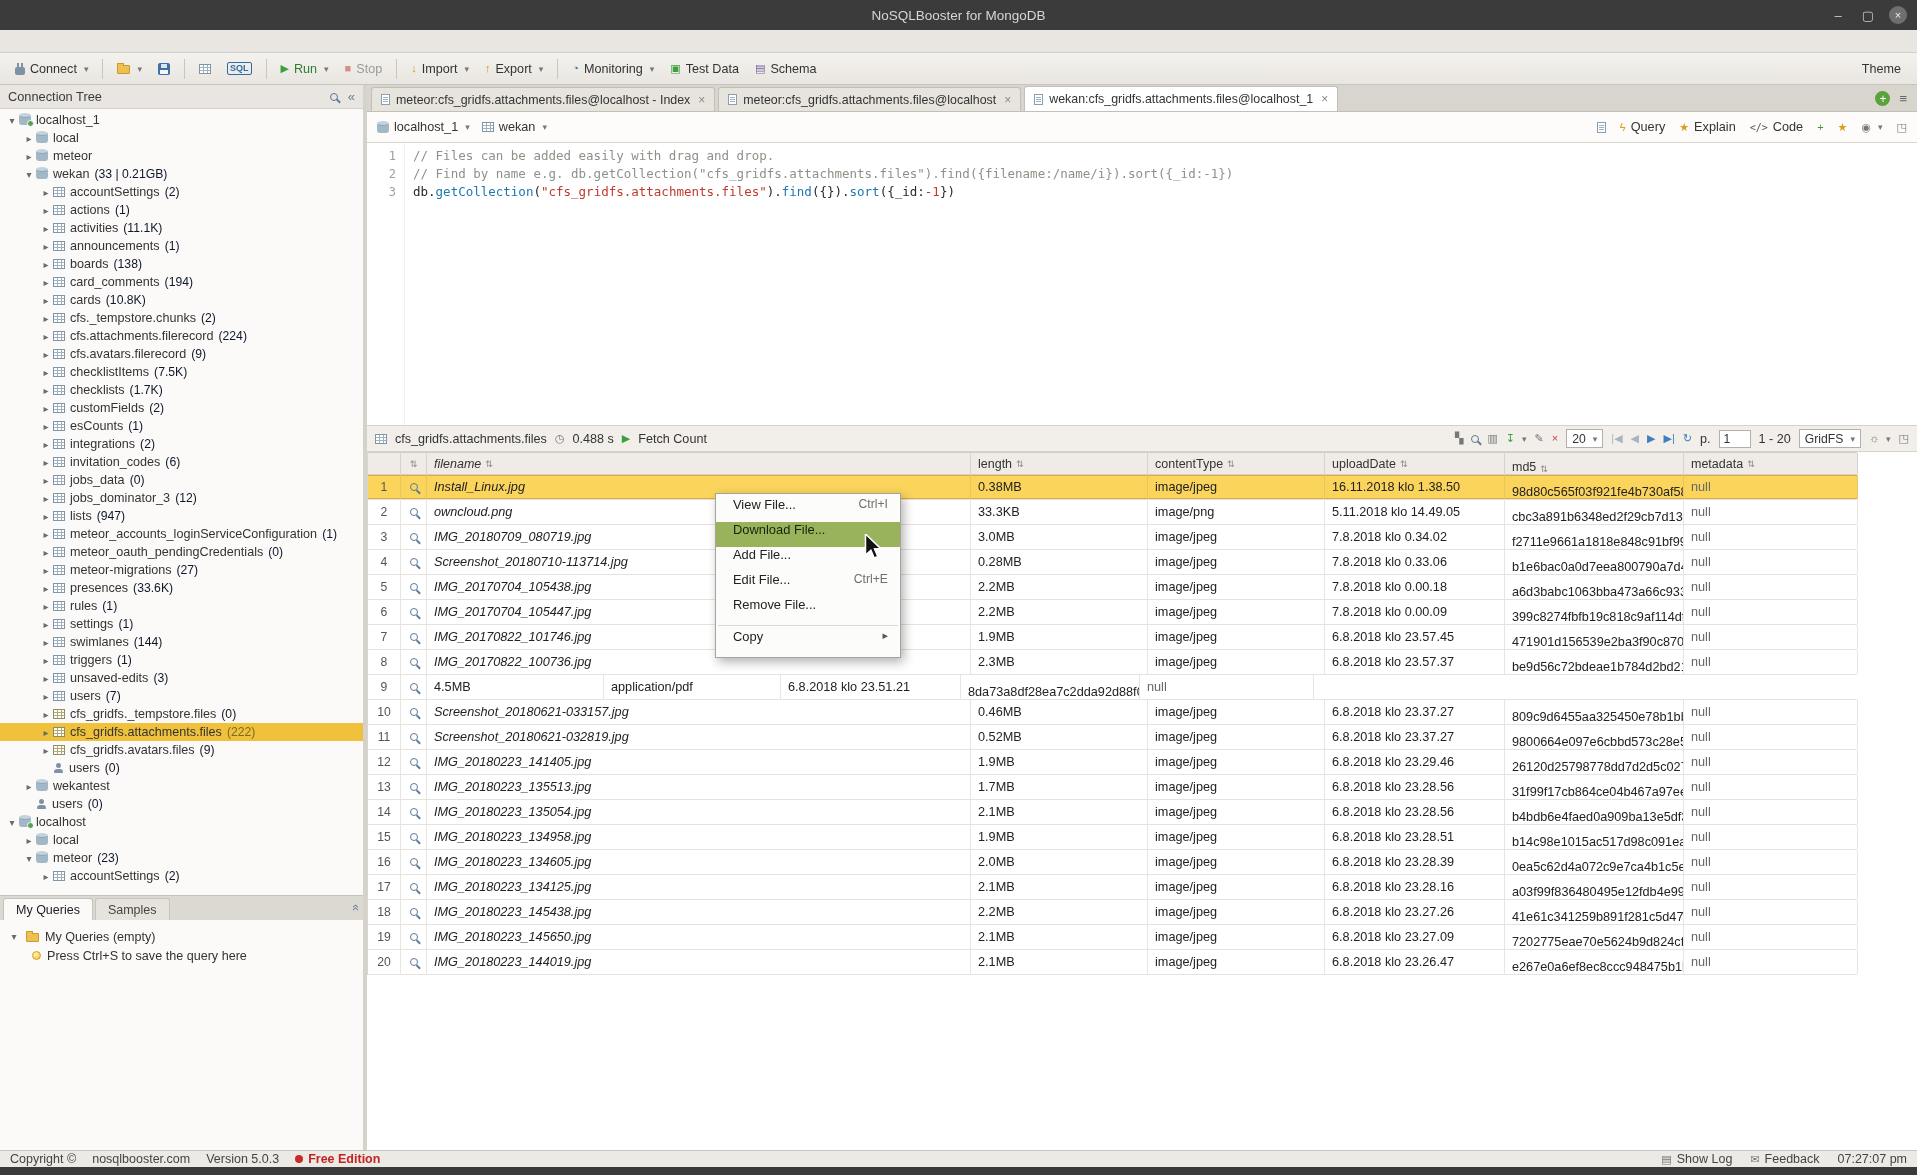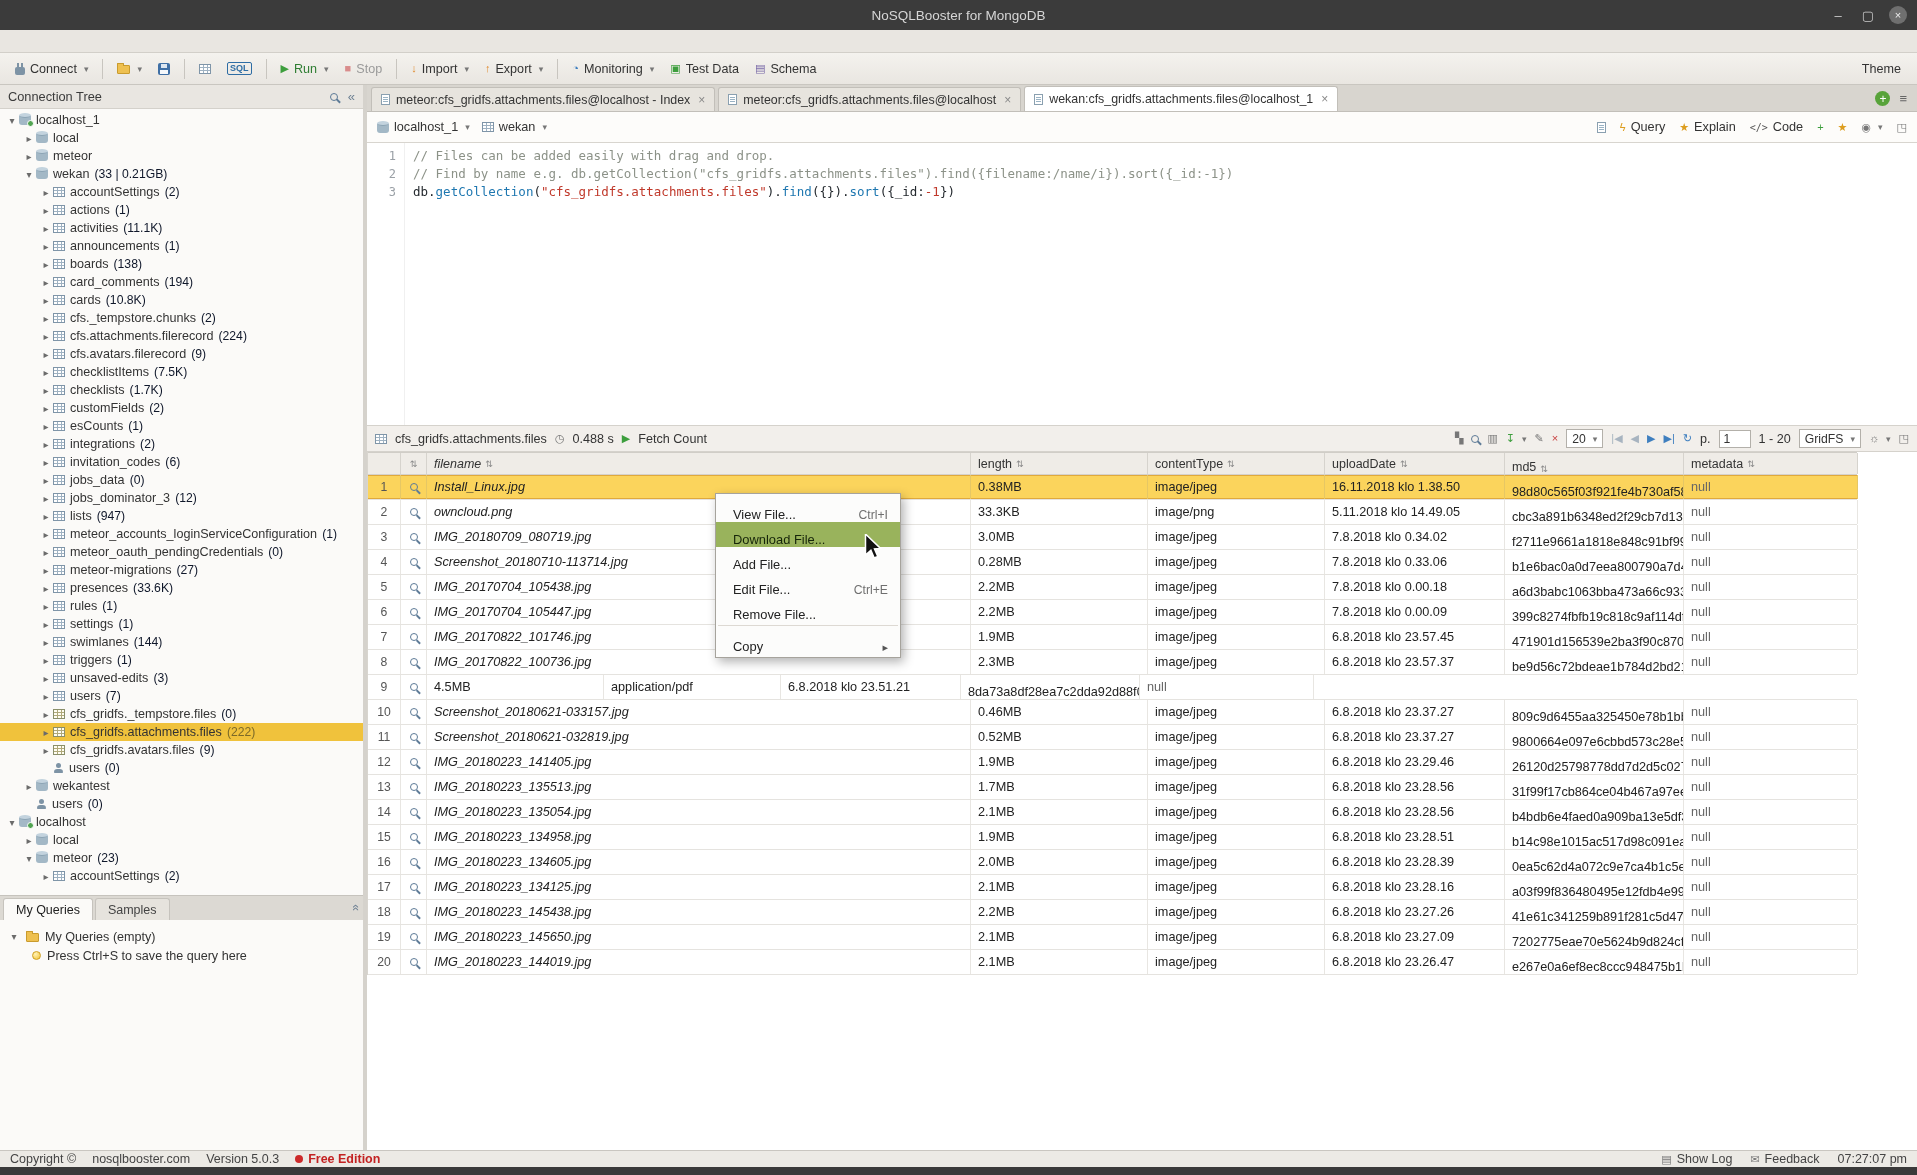--- a/index.html
+++ b/index.html
@@ -142,21 +142,21 @@
 
   
   .statusbar{height:16px;background:#eceae5;border-top:1px solid #c9c6c0;display:flex;align-items:center;padding:8px 10px;gap:16px;font-size:12.5px;color:#444;flex:0 0 auto;}
   .sb-right{margin-left:auto;display:flex;gap:18px;align-items:center;}
   .sb-item{display:flex;align-items:center;gap:5px;}
   .free-edition{color:#c32222;display:flex;gap:5px;align-items:center;font-weight:bold;}
   .bottom-strip{height:8px;background:#3a3a3a;flex:0 0 auto;}
 
   
   .context-menu{position:fixed;left:715px;top:493px;width:186px;background:#fcfcfb;border:1px solid #a6a39c;box-shadow:3px 4px 10px rgba(0,0,0,.3);padding:3px 0;z-index:50;}
-  .cm-item{height:25px;display:flex;align-items:flex-end;padding:0 12px 0 17px;font-size:12.9px;color:#222;position:relative;}
+  .cm-item{height:25px;display:flex;align-items:flex-start;padding:0 12px 18px 17px;font-size:12.9px;color:#222;position:relative;}
   .cm-shortcut{margin-left:auto;color:#6f6f6f;font-size:12.2px;}
   .cm-item.highlighted{background:#99b35c;color:#16250a;}
   .cm-item.sep-before{margin-top:7px;}
   .cm-item.sep-before::before{content:"";position:absolute;top:-4px;left:2px;right:2px;height:1px;background:#ddd9d3;}
   .cm-item.has-submenu::after{content:"▸";margin-left:auto;color:#555;font-size:11px;}
 
   .cursor{position:fixed;left:864px;top:534px;z-index:100;pointer-events:none;}
 </style>
 </head>
 <body>

